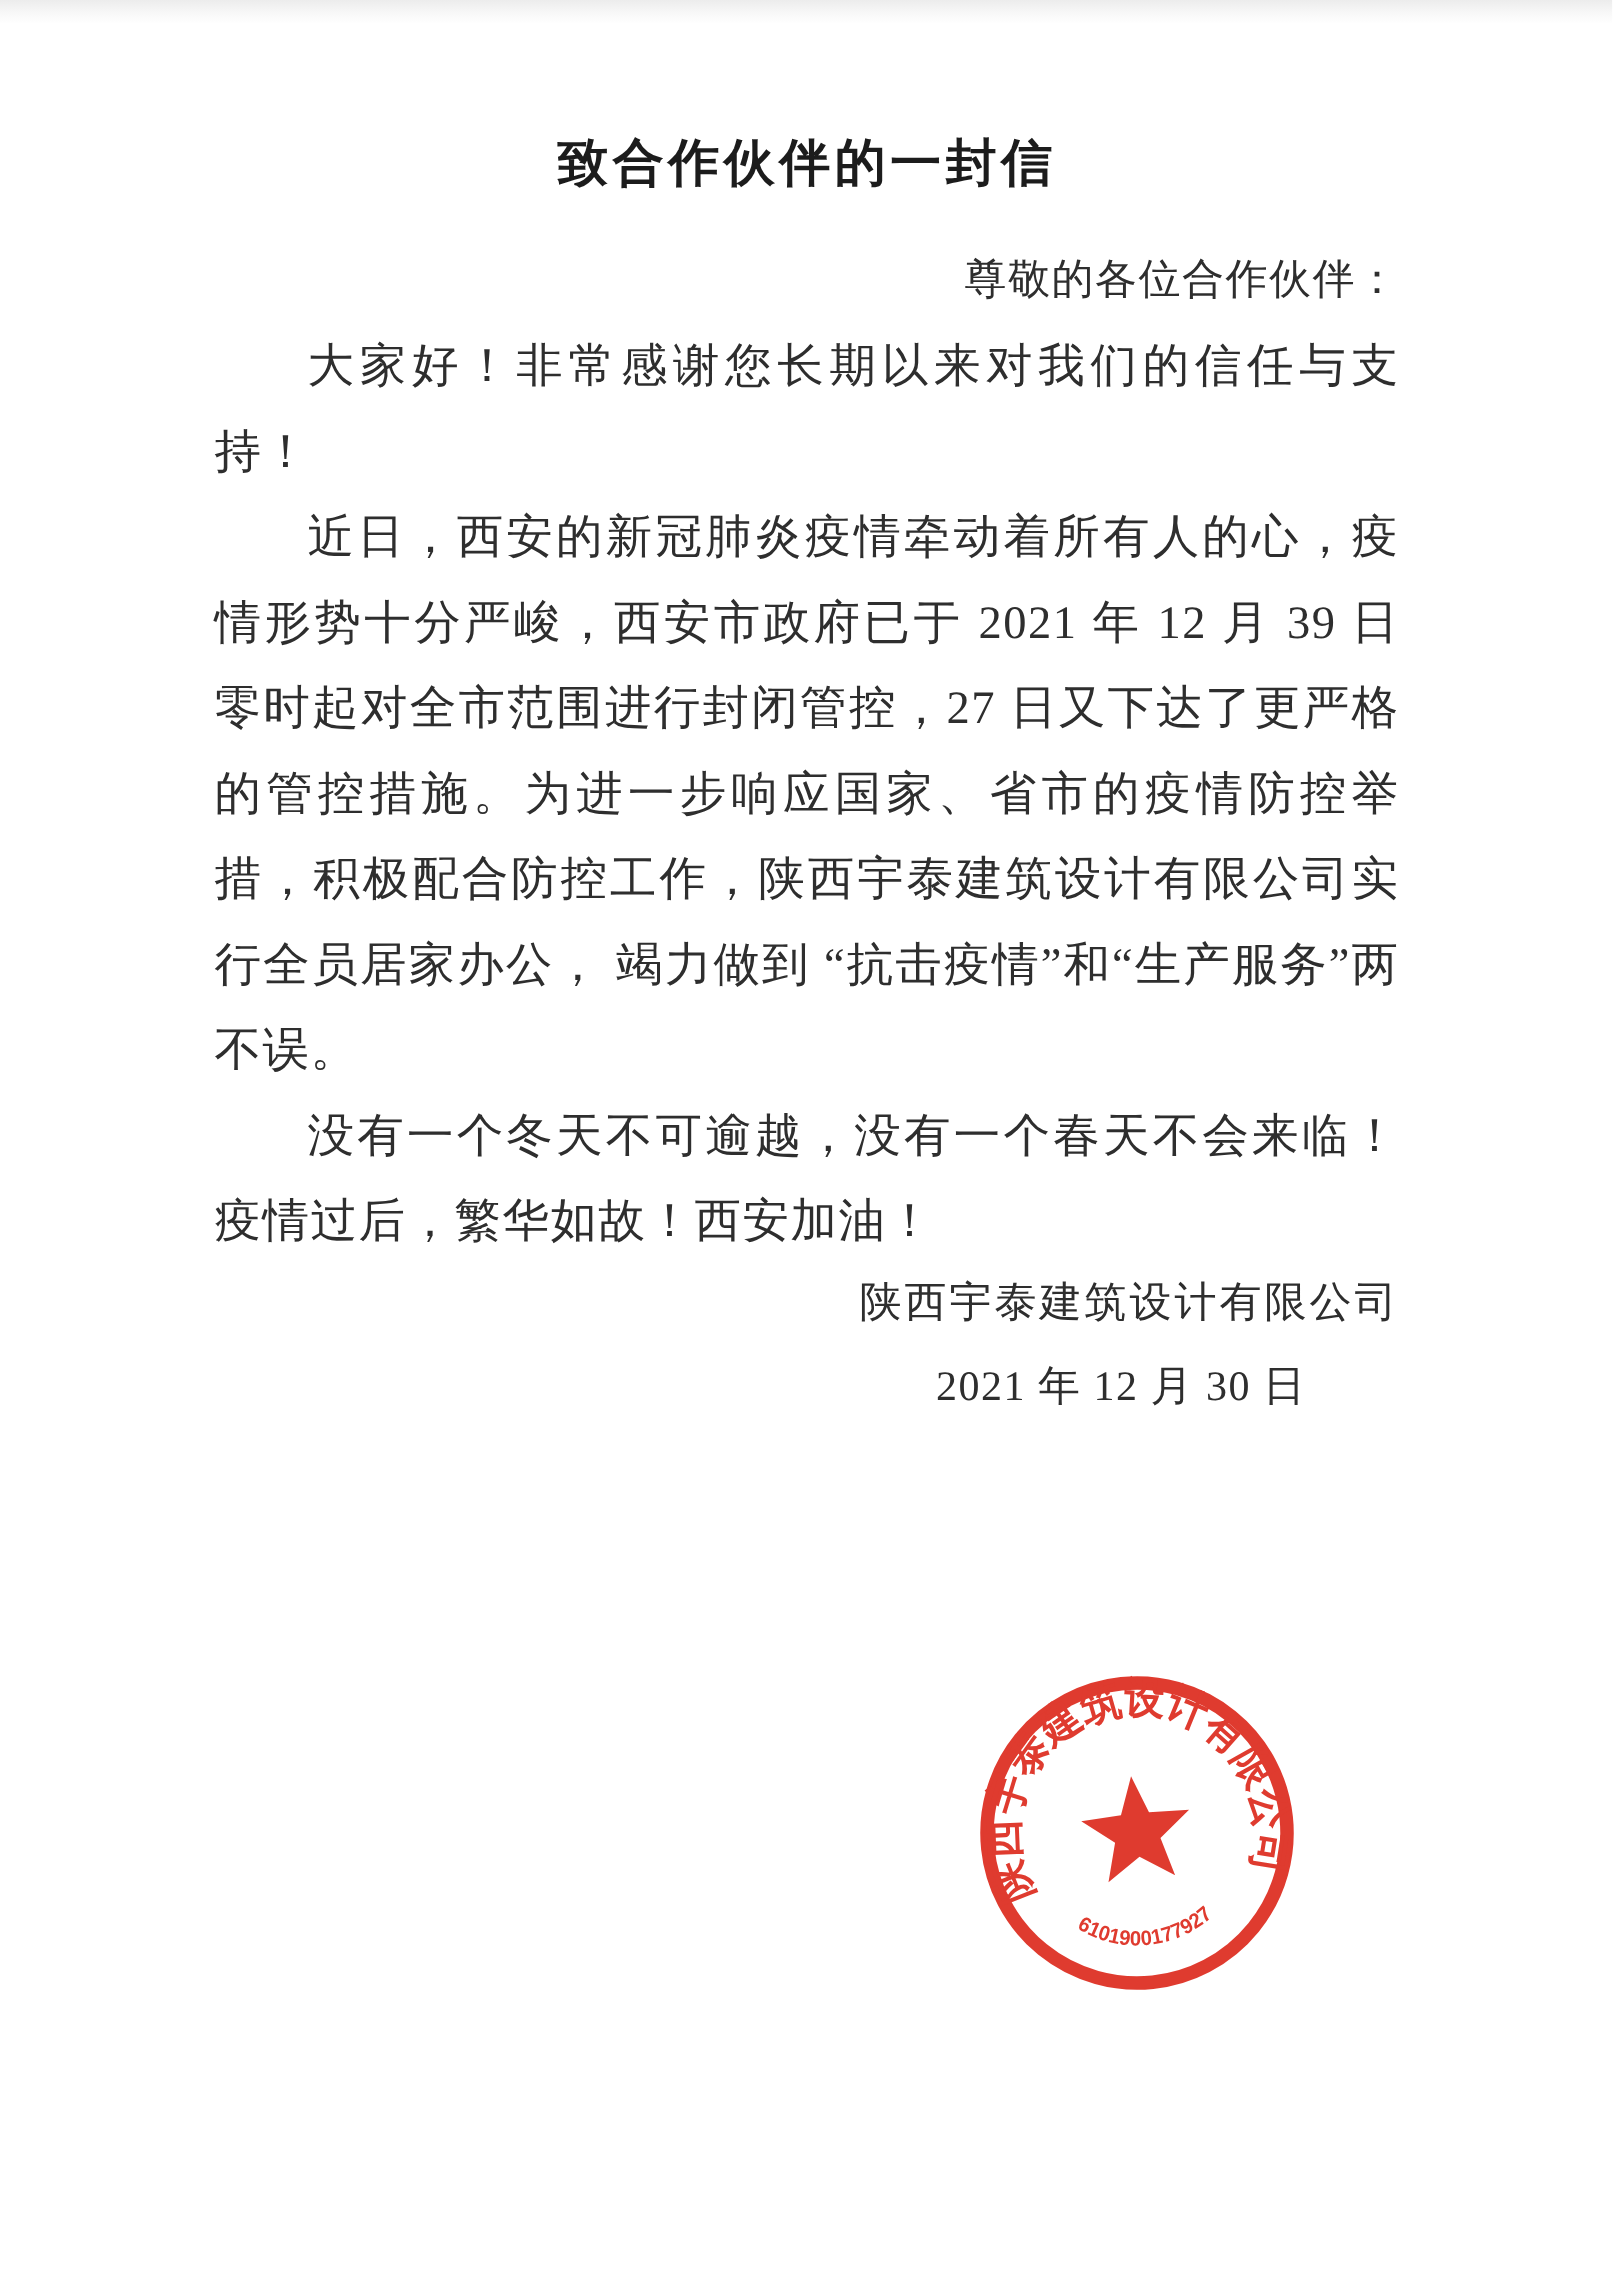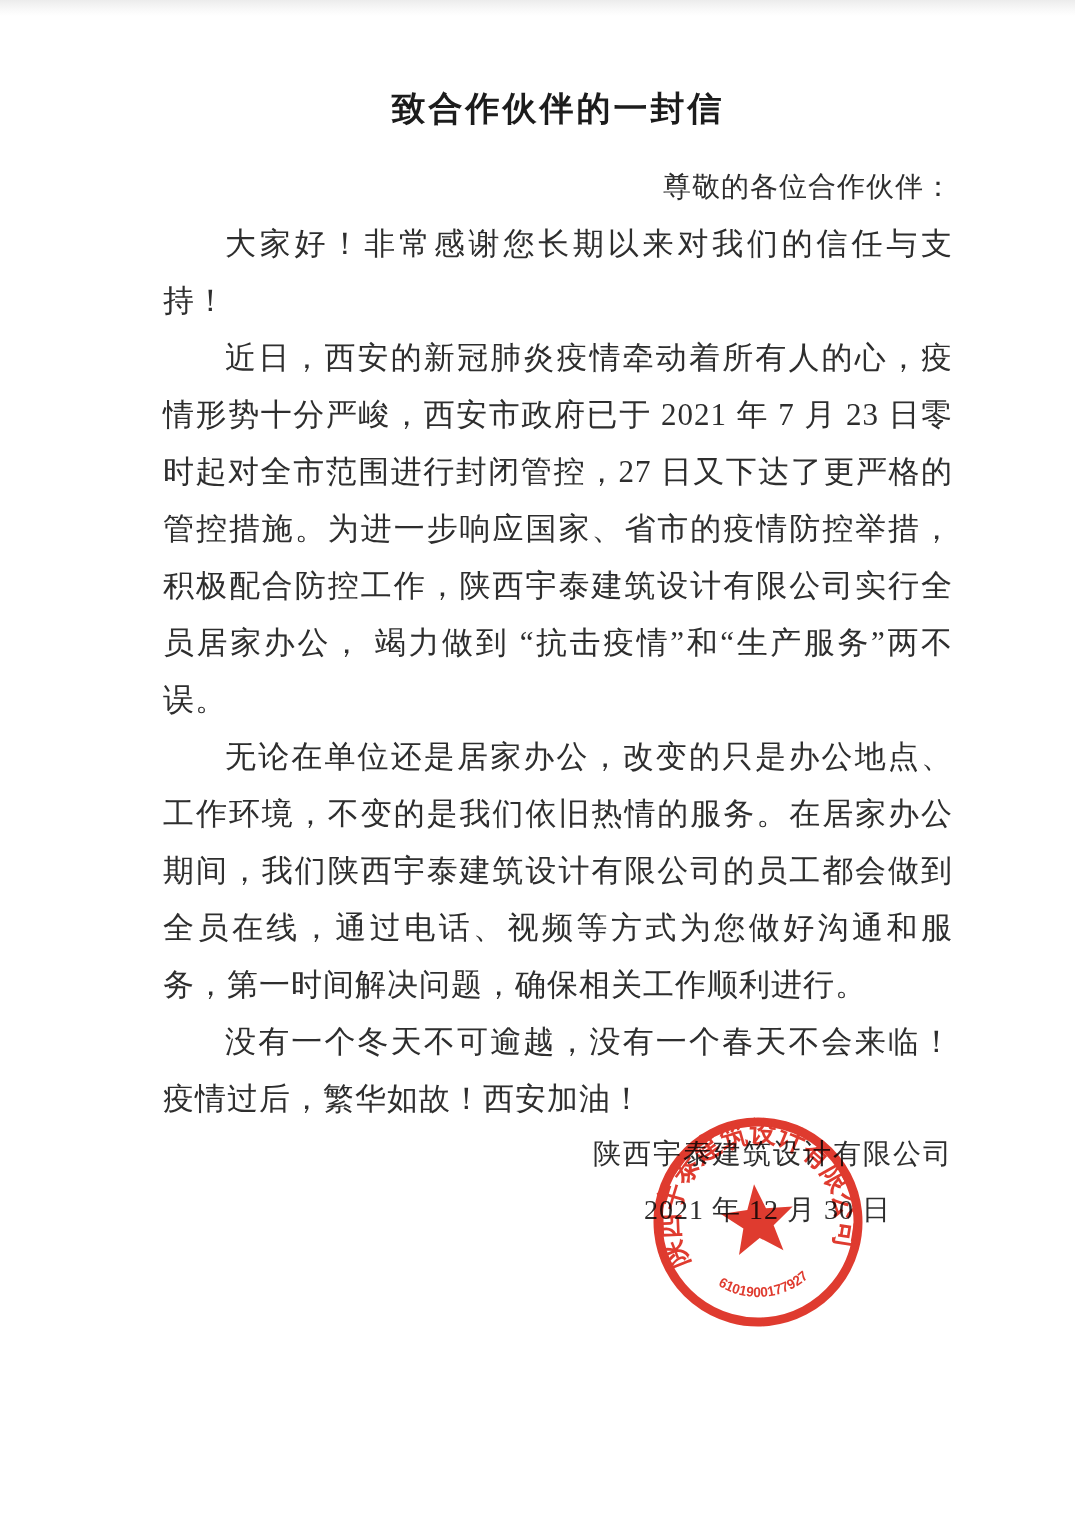--- a/index.html
+++ b/index.html
@@ -16,21 +16,20 @@
     position: absolute;
     left: 0; top: 0;
     width: 100%; height: 16px;
     background: linear-gradient(180deg, #ececec 0%, #f8f8f8 55%, #ffffff 100%);
   }
   .content {
     position: absolute;
     left: 143px;
     top: 86px;
     width: 790px;
-    margin-left: 20px;
   }
   .title {
     margin: 0 0 26px 0;
     text-align: center;
     font-size: 34px;
     font-weight: 700;
     letter-spacing: 3px;
     color: #1c1c1c;
   }
   .salutation {
@@ -91,22 +90,21 @@
 
 <div class="page">
   <div class="top-shade"></div>
 
   <div class="content">
     <h1 class="title">致合作伙伴的一封信</h1>
 
     <p class="salutation">尊敬的各位合作伙伴：</p>
 
     <p class="para">大家好！非常感谢您长期以来对我们的信任与支持！</p>
-    <p class="para">近日，西安的新冠肺炎疫情牵动着所有人的心，疫情形势十分严峻，西安市政府已于 2021 年 7 月 23 日零时起对全市范围进行封闭管控，27 日又下达了更严格的管控措施。为进一步响应国家、省市的疫情防控举措，积极配合防控工作，陕西宇泰建筑设计有限公司实行全员居家办公， 竭力做到 “抗击疫情”和“生产服务”两不误。</p>
-    <p class="para">无论在单位还是居家办公，改变的只是办公地点、工作环境，不变的是我们依旧热情的服务。在居家办公期间，我们陕西宇泰建筑设计有限公司的员工都会做到全员在线，通过电话、视频等方式为您做好沟通和服务，第一时间解决问题，确保相关工作顺利进行。</p>
+    <p class="para">近日，西安的新冠肺炎疫情牵动着所有人的心，疫情形势十分严峻，西安市政府已于 2021 年 12 月 39 日零时起对全市范围进行封闭管控，27 日又下达了更严格的管控措施。为进一步响应国家、省市的疫情防控举措，积极配合防控工作，陕西宇泰建筑设计有限公司实行全员居家办公， 竭力做到 “抗击疫情”和“生产服务”两不误。</p>
     <p class="para">没有一个冬天不可逾越，没有一个春天不会来临！疫情过后，繁华如故！西安加油！</p>
 
     <div class="signature-block">
       <p class="signature-company">陕西宇泰建筑设计有限公司</p>
       <p class="signature-date">2021 年 12 月 30 日</p>
     </div>
   </div>
 
   <svg class="seal" viewBox="0 0 260 260" xmlns="http://www.w3.org/2000/svg" aria-hidden="true">
     <defs>

